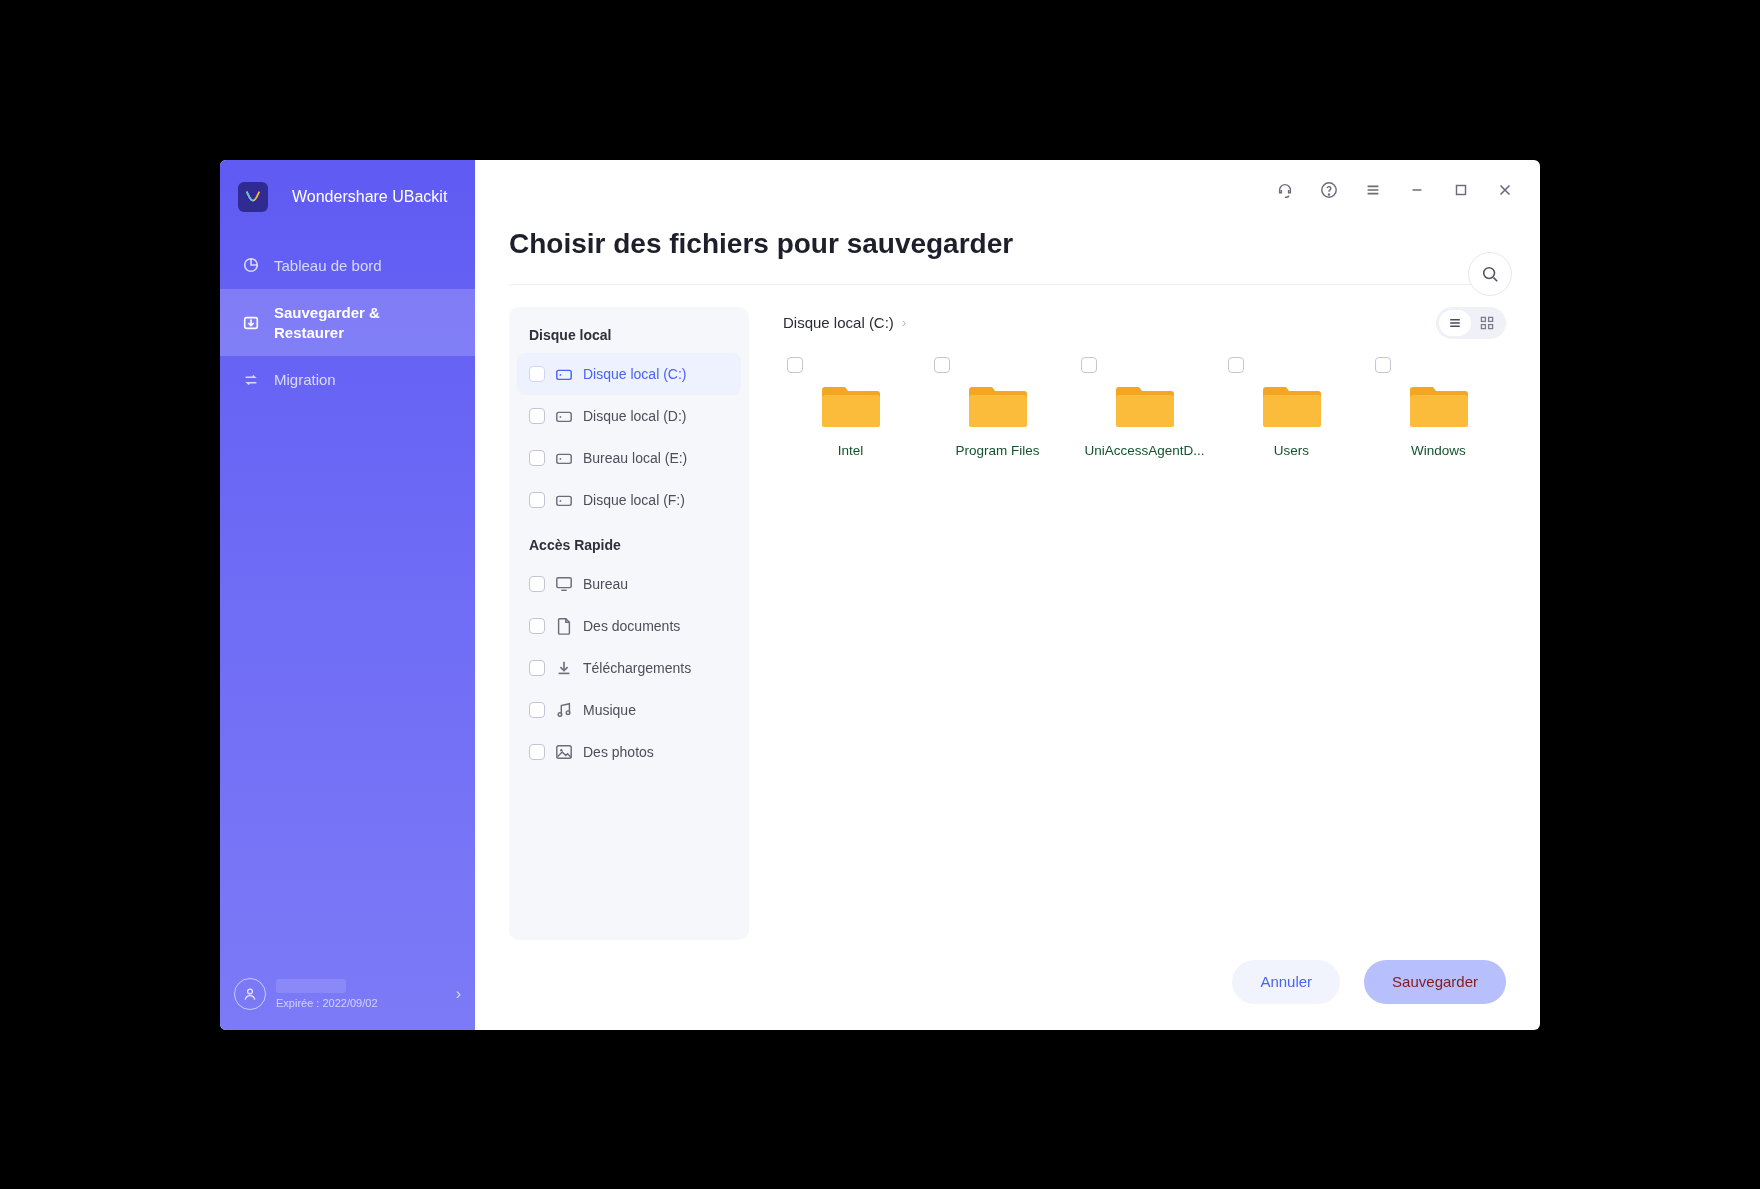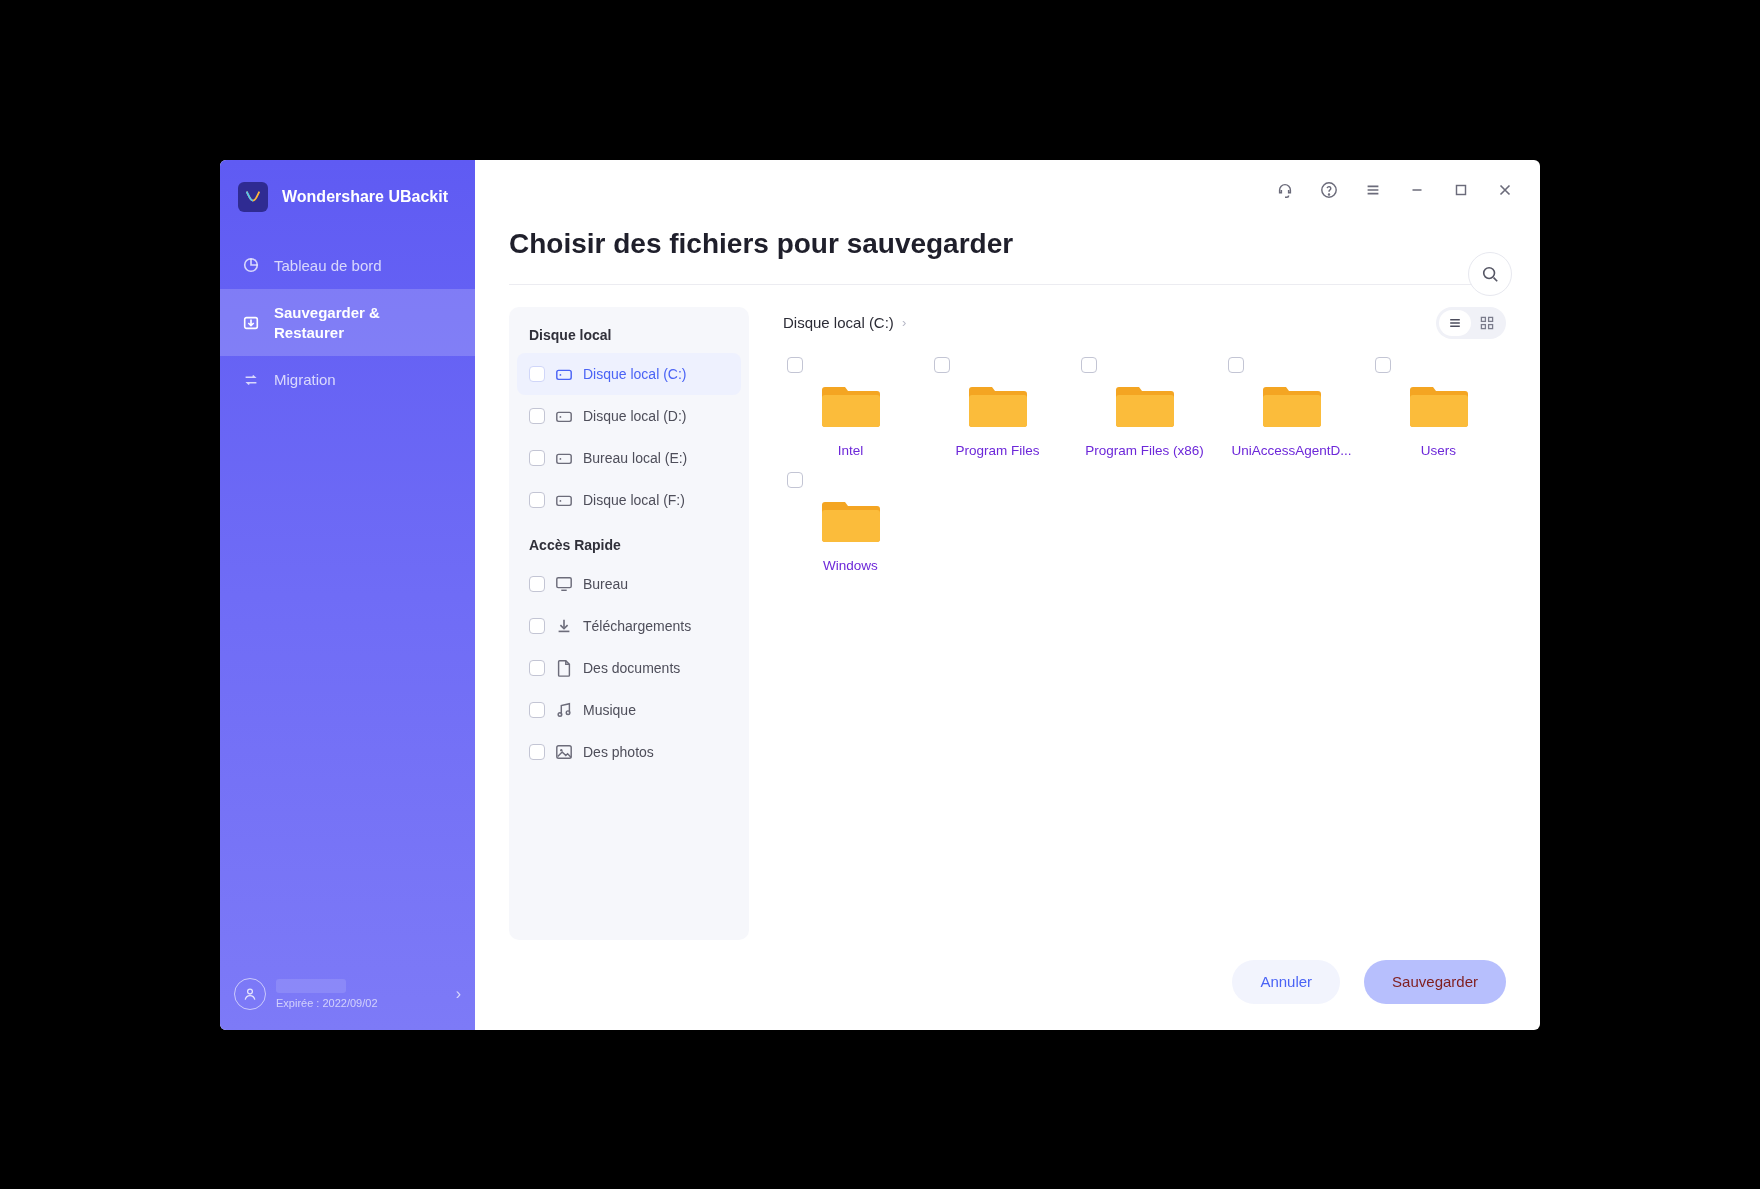--- a/index.html
+++ b/index.html
@@ -1,20 +1,20 @@
 <!DOCTYPE html>
 <html><head>
 <meta charset="utf-8">
 <style>
   * { box-sizing: border-box; margin: 0; padding: 0; }
   body { background: #000; font-family: -apple-system, "Segoe UI", sans-serif; width: 1760px; height: 1189px; display:flex; align-items:center; justify-content:center; }
   .app-wrap { width: 1320px; height: 870px; display:flex; background:#fff; border-radius:6px; overflow:hidden; box-shadow:0 4px 40px rgba(0,0,0,.4); }
   
   .sidebar { width: 255px; background: linear-gradient(180deg,#5f5bf3 0%, #6f6cf6 50%, #7d7af7 100%); display:flex; flex-direction:column; color:#fff; }
-  .brand { display:flex; align-items:center; gap:14px; padding:22px 18px 30px; font-size:16px; font-weight:700; }
+  .brand { display:flex; align-items:center; gap:24px; padding:22px 18px 30px; font-size:16px; font-weight:400; }
   .brand-logo { width:30px; height:30px; background:#2f2b92; border-radius:6px; display:flex; align-items:center; justify-content:center; }
   .brand-logo svg { width:18px; height:18px; }
   .nav { display:flex; flex-direction:column; }
   .nav-item { display:flex; align-items:center; gap:14px; padding:14px 22px; font-size:15px; color: rgba(255,255,255,.75); cursor:pointer; }
   .nav-item.active { background: rgba(255,255,255,.18); color:#fff; font-weight:700; }
   .nav-item .icon { width:18px; height:18px; flex-shrink:0; display:flex; align-items:center; justify-content:center; }
   .nav-item .nav-text { line-height:1.3; }
   .sidebar-footer { margin-top:auto; padding:10px 14px 20px; display:flex; align-items:center; gap:10px; }
   .avatar-circle { width:32px; height:32px; border-radius:50%; border:1.5px solid rgba(255,255,255,.6); display:flex; align-items:center; justify-content:center; }
   .avatar-circle svg { width:16px; height:16px; stroke:rgba(255,255,255,.8); }
@@ -43,21 +43,21 @@
   .browser-header { display:flex; justify-content:space-between; align-items:center; padding-bottom:10px; }
   .breadcrumb { display:flex; align-items:center; gap:8px; font-size:15px; color:#2c2c36; font-weight:500; }
   .breadcrumb .chev { color:#b5b7c6; font-size:13px; }
   .view-toggle { display:flex; background:#f0f1f7; border-radius:20px; padding:3px; }
   .view-toggle .vt { width:32px; height:26px; border-radius:16px; display:flex; align-items:center; justify-content:center; color:#7b7c8c; cursor:pointer; }
   .view-toggle .vt.active { background:#fff; color:#4b4c5c; }
   .grid { display:grid; grid-template-columns:repeat(5, 1fr); gap:12px 12px; padding-top:6px; align-content:start; }
   .folder-card { position:relative; display:flex; flex-direction:column; align-items:center; padding-top:6px; cursor:pointer; }
   .folder-card input[type=checkbox] { position:absolute; top:2px; left:4px; width:16px; height:16px; appearance:none; border:1.5px solid #c3c5d4; border-radius:4px; background:#fff; cursor:pointer; }
   .folder-icon { margin-top:14px; }
-  .folder-label { margin-top:10px; font-size:13.5px; color:#6d28d9; text-align:center; max-width:130px; white-space:nowrap; overflow:hidden; text-overflow:ellipsis; }
+  .folder-label { margin-top:10px; font-size:13.5px; color:#14532d; text-align:center; max-width:130px; white-space:nowrap; overflow:hidden; text-overflow:ellipsis; }
   
   .search-circle { position:absolute; right:28px; top:92px; width:44px; height:44px; border-radius:50%; border:1px solid #e7e8ef; display:flex; align-items:center; justify-content:center; color:#555664; cursor:pointer; background:#fff; }
   
   .footer-bar { display:flex; justify-content:flex-end; gap:24px; padding:20px 34px 26px; }
   .btn { height:44px; padding:0 28px; border-radius:24px; font-size:15px; font-weight:500; border:none; cursor:pointer; }
   .btn-cancel { background:#f2f4fd; color:#4a63f5; }
   .btn-primary { background:#b7bffd; color:#7f1d1d; }
 </style>
 </head>
 <body>
@@ -258,33 +258,33 @@
                 <svg viewBox="0 0 20 20">
                   <use href="#i-monitor"></use>
                 </svg>
               </span>
             <span>Bureau</span>
           </div>
           <div class="src-item">
             <input type="checkbox" style="">
             <span class="mini-icon">
                 <svg viewBox="0 0 20 20">
+                  <use href="#i-document"></use>
+                </svg>
+              </span>
+            <span>Des documents</span>
+          </div>
+          <div class="src-item">
+            <input type="checkbox" style="">
+            <span class="mini-icon">
+                <svg viewBox="0 0 20 20">
                   <use href="#i-download"></use>
                 </svg>
               </span>
             <span>Téléchargements</span>
-          </div>
-          <div class="src-item">
-            <input type="checkbox" style="">
-            <span class="mini-icon">
-                <svg viewBox="0 0 20 20">
-                  <use href="#i-document"></use>
-                </svg>
-              </span>
-            <span>Des documents</span>
           </div>
           <div class="src-item">
             <input type="checkbox" style="">
             <span class="mini-icon">
                 <svg viewBox="0 0 20 20">
                   <use href="#i-music"></use>
                 </svg>
               </span>
             <span>Musique</span>
           </div>
@@ -336,27 +336,20 @@
                 <span class="folder-icon"><svg width="60" height="54" viewBox="0 0 60 54">
                     <use href="#i-folder"></use>
                   </svg></span>
                 <span class="folder-label">Program Files</span>
               </div>
               <div class="folder-card">
                 <input type="checkbox" style="">
                 <span class="folder-icon"><svg width="60" height="54" viewBox="0 0 60 54">
                     <use href="#i-folder"></use>
                   </svg></span>
-                <span class="folder-label">Program Files (x86)</span>
-              </div>
-              <div class="folder-card">
-                <input type="checkbox" style="">
-                <span class="folder-icon"><svg width="60" height="54" viewBox="0 0 60 54">
-                    <use href="#i-folder"></use>
-                  </svg></span>
                 <span class="folder-label">UniAccessAgentD...</span>
               </div>
               <div class="folder-card">
                 <input type="checkbox" style="">
                 <span class="folder-icon"><svg width="60" height="54" viewBox="0 0 60 54">
                     <use href="#i-folder"></use>
                   </svg></span>
                 <span class="folder-label">Users</span>
               </div>
               <div class="folder-card">

